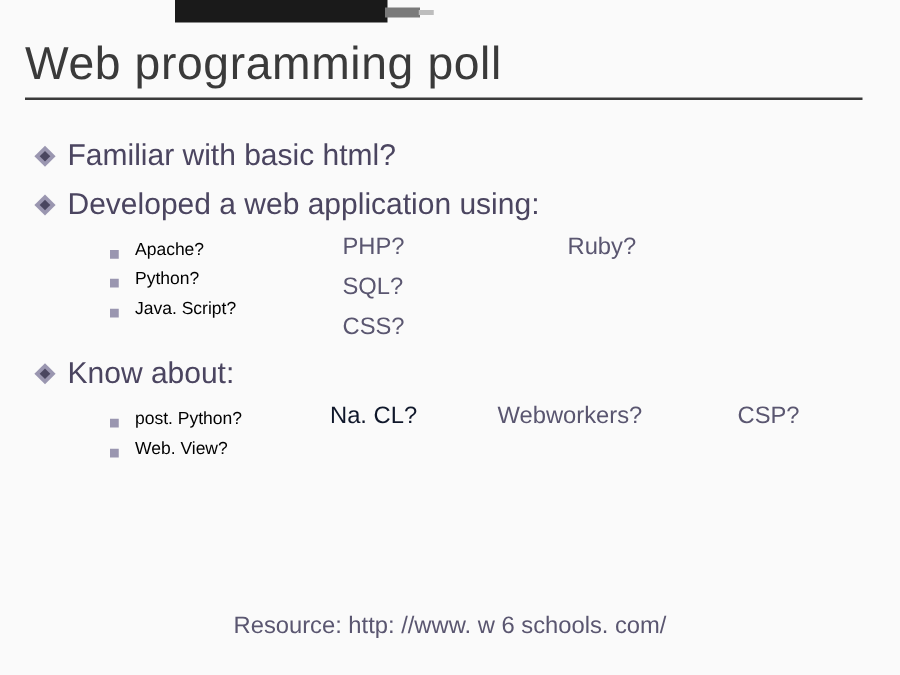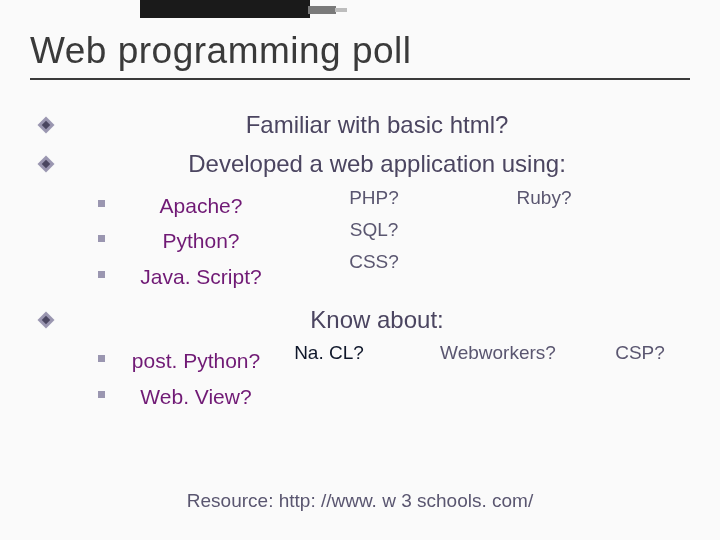--- a/index.html
+++ b/index.html
@@ -17,21 +17,21 @@
     width: 720px;
     height: 20px;
   }
   .topdeco .bar1 { position: absolute; top: 0; left: 140px; width: 170px; height: 18px; background: #1a1a1a; }
   .topdeco .bar2 { position: absolute; top: 6px; left: 308px; width: 28px; height: 8px; background: #7a7a7a; }
   .topdeco .bar3 { position: absolute; top: 8px; left: 335px; width: 12px; height: 4px; background: #bdbdbd; }
   .slide {
     position: absolute;
     top: 18px; left: 0;
     width: 720px;
-    padding: 12px 30px 0 30px;
+    padding: 12px 30px 0 20px;
   }
   .title {
     font-family: Verdana, Geneva, sans-serif;
     font-size: 37px;
     font-weight: 400;
     color: #3a3a3a;
     letter-spacing: 0.5px;
     padding-bottom: 6px;
     border-bottom: 2px solid #3a3a3a;
     margin-bottom: 28px;
@@ -40,21 +40,20 @@
     list-style: none;
     padding-left: 10px;
   }
   .lvl1 > li {
     position: relative;
     font-size: 24px;
     color: #4b4560;
     padding-left: 24px;
     margin-bottom: 4px;
     line-height: 1.45;
-    text-align: center;
   }
   .lvl1 > li::before {
     content: "";
     position: absolute;
     left: 0;
     top: 11px;
     width: 12px; height: 12px;
     background: #9a96b0;
     transform: rotate(45deg);
   }
@@ -65,22 +64,22 @@
     width: 6px; height: 6px;
     background: #4a4660;
     transform: rotate(45deg);
   }
   .sub {
     list-style: none;
     padding: 6px 0 4px 34px;
   }
   .sub li {
     position: relative;
-    font-size: 21px;
-    color: #701a75;
+    font-size: 14px;
+    color: #000000;
     padding-left: 20px;
     line-height: 1.7;
   }
   .sub li::before {
     content: "";
     position: absolute;
     left: 0; top: 12px;
     width: 7px; height: 7px;
     background: #9a96b0;
   }
@@ -157,13 +156,13 @@
           <div>Webworkers?</div>
         </div>
         <div class="kD">
           <div>CSP?</div>
         </div>
       </div>
     </li>
   </ul>
 </div>
 
-<div class="resource">Resource:  http: //www. w 3 schools. com/</div>
+<div class="resource">Resource:  http: //www. w 6 schools. com/</div>
 
 </body></html>

